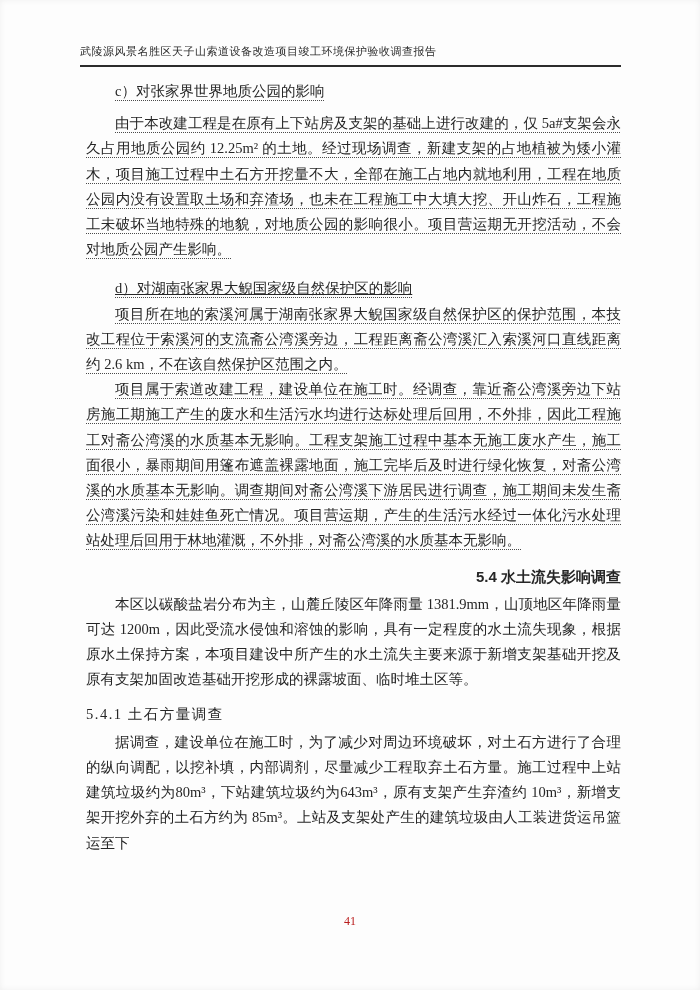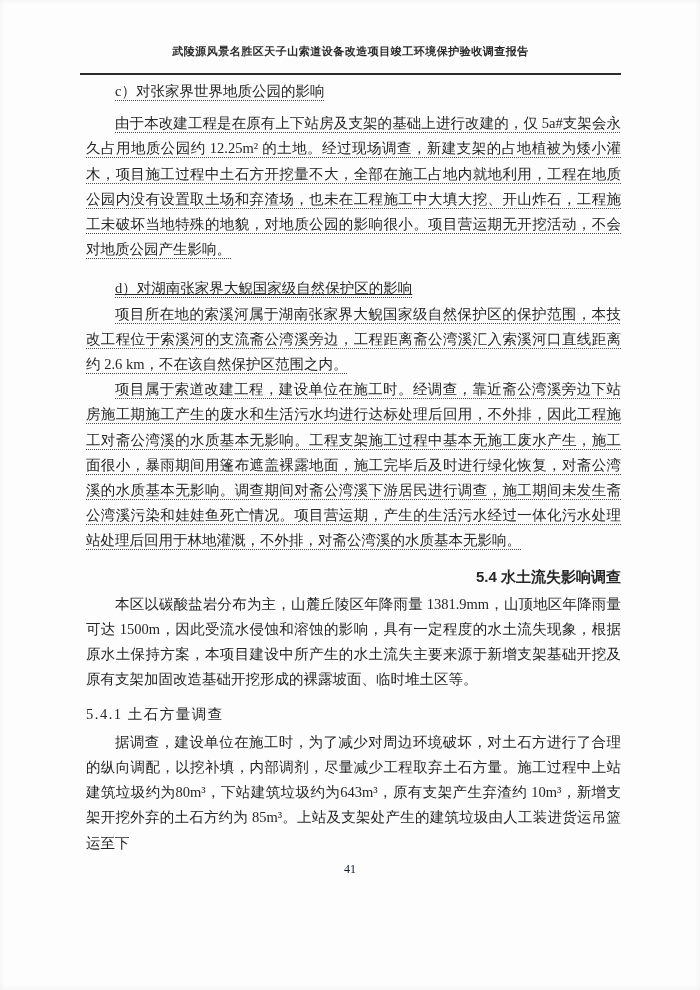--- a/index.html
+++ b/index.html
@@ -3,22 +3,22 @@
 <meta charset="utf-8">
 <style>
   html, body { margin:0; padding:0; background:#ffffff; }
   .page {
     position:relative; width:700px; height:990px; background:#fdfdfd;
     font-family:"Liberation Serif", serif; color:#262626; overflow:hidden;
     box-shadow: inset 0 0 6px rgba(0,0,0,0.06);
   }
   .header {
     position:absolute; left:80px; right:79px; top:44px;
-    text-align:center; font-size:11px; font-weight:700; letter-spacing:0.5px;
-    color:#2b2b2b; padding-bottom:14px; border-bottom:2px solid #2c2c2c;
+    text-align:left; font-size:11px; font-weight:400; letter-spacing:0.5px;
+    color:#2b2b2b; padding-bottom:6px; border-bottom:2px solid #2c2c2c;
   }
   .content {
     position:absolute; left:86px; top:79px; width:535px;
     font-size:14.5px; line-height:25.2px; text-align:justify;
   }
   .blk { margin:0; }
   .indent { text-indent:29px; }
   .u {
     text-decoration-line: underline;
     text-decoration-style: dotted;
@@ -30,22 +30,22 @@
   .hd    { margin-top:14px;text-decoration:underline; }
   .h54 {
     font-family:"Liberation Sans", sans-serif; font-weight:700;
     font-size:15px; margin-top:10px; margin-bottom:3px; text-align:right;
   }
   .h541 {
     font-size:14.5px; margin-top:9px; margin-bottom:3px;
     letter-spacing:1.5px; text-align:left;
   }
   .footer {
-    position:absolute; left:0; right:0; top:862px;
-    text-align:center; font-size:12px; color:#0f172a;
+    position:absolute; left:0; right:0; top:914px;
+    text-align:center; font-size:12px; color:#b91c1c;
   }
 </style>
 </head>
 <body>
 
 <div class="page">
 
   <div class="header">
     <span>武陵源风景名胜区天子山索道设备改造项目竣工环境保护验收调查报告</span>
   </div>
@@ -58,21 +58,21 @@
     <p class="blk indent m-sm"><span class="u">由于本改建工程是在原有上下站房及支架的基础上进行改建的，仅 5a#支架会永久占用地质公园约 12.25m² 的土地。经过现场调查，新建支架的占地植被为矮小灌木，项目施工过程中土石方开挖量不大，全部在施工占地内就地利用，工程在地质公园内没有设置取土场和弃渣场，也未在工程施工中大填大挖、开山炸石，工程施工未破坏当地特殊的地貌，对地质公园的影响很小。项目营运期无开挖活动，不会对地质公园产生影响。</span></p>
 
     <p class="blk indent hd"><span class="u">d）对湖南张家界大鲵国家级自然保护区的影响</span></p>
 
     <p class="blk indent"><span class="u">项目所在地的索溪河属于湖南张家界大鲵国家级自然保护区的保护范围，本技改工程位于索溪河的支流斋公湾溪旁边，工程距离斋公湾溪汇入索溪河口直线距离约 2.6 km，不在该自然保护区范围之内。</span></p>
 
     <p class="blk indent"><span class="u">项目属于索道改建工程，建设单位在施工时。经调查，靠近斋公湾溪旁边下站房施工期施工产生的废水和生活污水均进行达标处理后回用，不外排，因此工程施工对斋公湾溪的水质基本无影响。工程支架施工过程中基本无施工废水产生，施工面很小，暴雨期间用篷布遮盖裸露地面，施工完毕后及时进行绿化恢复，对斋公湾溪的水质基本无影响。调查期间对斋公湾溪下游居民进行调查，施工期间未发生斋公湾溪污染和娃娃鱼死亡情况。项目营运期，产生的生活污水经过一体化污水处理站处理后回用于林地灌溉，不外排，对斋公湾溪的水质基本无影响。</span></p>
 
     <p class="blk h54"><span>5.4 水土流失影响调查</span></p>
 
-    <p class="blk indent"><span>本区以碳酸盐岩分布为主，山麓丘陵区年降雨量 1381.9mm，山顶地区年降雨量可达 1500m，因此受流水侵蚀和溶蚀的影响，具有一定程度的水土流失现象，根据原水土保持方案，本项目建设中所产生的水土流失主要来源于新增支架基础开挖及原有支架加固改造基础开挖形成的裸露坡面、临时堆土区等。</span></p>
+    <p class="blk indent"><span>本区以碳酸盐岩分布为主，山麓丘陵区年降雨量 1381.9mm，山顶地区年降雨量可达 1200m，因此受流水侵蚀和溶蚀的影响，具有一定程度的水土流失现象，根据原水土保持方案，本项目建设中所产生的水土流失主要来源于新增支架基础开挖及原有支架加固改造基础开挖形成的裸露坡面、临时堆土区等。</span></p>
 
     <p class="blk h541"><span>5.4.1 土石方量调查</span></p>
 
     <p class="blk indent"><span>据调查，建设单位在施工时，为了减少对周边环境破坏，对土石方进行了合理的纵向调配，以挖补填，内部调剂，尽量减少工程取弃土石方量。施工过程中上站建筑垃圾约为80m³，下站建筑垃圾约为643m³，原有支架产生弃渣约 10m³，新增支架开挖外弃的土石方约为 85m³。上站及支架处产生的建筑垃圾由人工装进货运吊篮运至下</span></p>
 
   </div>
 
   <div class="footer">
     <span>41</span>
   </div>

